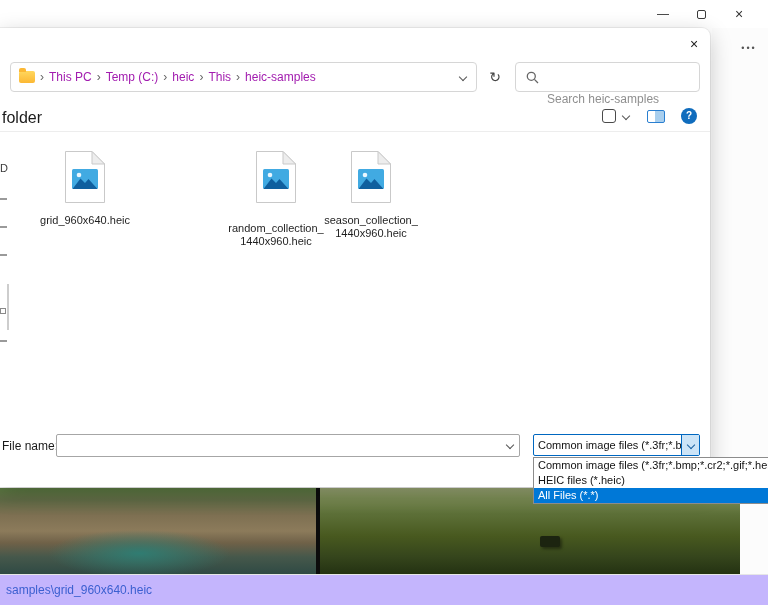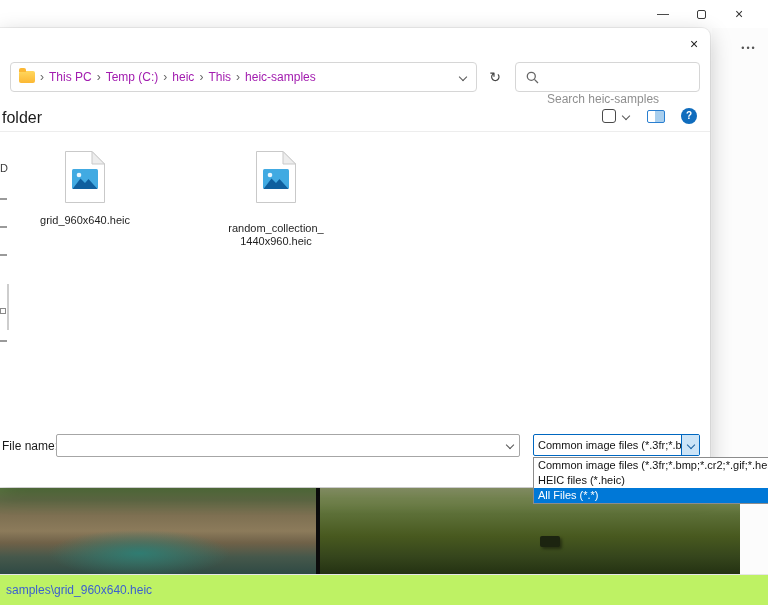--- a/index.html
+++ b/index.html
@@ -22,21 +22,21 @@
   .photo-left { position:absolute; left:0; top:0; width:316px; height:86px;
     background:
       radial-gradient(ellipse 130px 34px at 44% 76%, rgba(46,126,116,.95), rgba(46,126,116,0) 70%),
       linear-gradient(180deg,#597840 0%,#5f6a45 14%,#7e7052 32%,#8c7b5b 50%,#6f6148 64%,#46584b 80%,#2f4a44 100%); }
   .photo-right { position:absolute; left:320px; top:0; width:420px; height:86px;
     background: linear-gradient(180deg,#96a272 0%,#7a8b54 12%,#5d7038 30%,#48591f 56%,#35451c 80%,#243212 100%); }
   .bale { position:absolute; left:220px; top:48px; width:20px; height:11px; background:#1c2410;
           border-radius:2px; box-shadow:2px 2px 3px rgba(0,0,0,.4); }
 
   
-  .statusbar { position:absolute; left:0; top:574px; width:768px; height:31px; background:#bef264;
+  .statusbar { position:absolute; left:0; top:574px; width:768px; height:31px; background:#c4b5fd;
                border-top:1px solid #e6e6e6; display:flex; align-items:center; padding-left:6px; }
   .status-path { font-size:12px; color:#3b5fd0; }
 
   
   .dialog { position:absolute; left:0; top:28px; width:710px; height:459px; background:#fff;
             border-radius:0 8px 8px 0; box-shadow:0 6px 22px rgba(0,0,0,.22), 0 0 0 1px rgba(0,0,0,.06); }
   .dlg-close { position:absolute; left:684px; top:6px; width:20px; height:20px; background:none; border:none;
                font-size:14px; color:#222; line-height:20px; text-align:center; }
 
   .address-row { position:absolute; left:0; top:34px; width:710px; height:30px; }
@@ -194,20 +194,30 @@
     <div class="file-item" style="left:228px;gap:8px;">
       <svg width="42" height="54" viewBox="0 0 42 54">
         <path d="M1.5 1.5 H28 L40.5 14 V52.5 H1.5 Z" fill="#fff" stroke="#c9c9c9"></path>
         <path d="M28 1.5 V14 H40.5 Z" fill="#ededed" stroke="#c9c9c9"></path>
         <rect x="8" y="19" width="26" height="20" rx="1.5" fill="#41aae2"></rect>
         <path d="M8.5 39 L16.5 28.5 L21 33 L24.5 29 L33.5 39 Z" fill="#0f5f9e"></path>
         <circle cx="15" cy="25" r="2.3" fill="#eaf7ff"></circle>
       </svg>
       <div class="file-label">random_collection_1440x960.heic</div>
     </div>
+    <div class="file-item" style="left:323px;">
+      <svg width="42" height="54" viewBox="0 0 42 54">
+        <path d="M1.5 1.5 H28 L40.5 14 V52.5 H1.5 Z" fill="#fff" stroke="#c9c9c9"></path>
+        <path d="M28 1.5 V14 H40.5 Z" fill="#ededed" stroke="#c9c9c9"></path>
+        <rect x="8" y="19" width="26" height="20" rx="1.5" fill="#41aae2"></rect>
+        <path d="M8.5 39 L16.5 28.5 L21 33 L24.5 29 L33.5 39 Z" fill="#0f5f9e"></path>
+        <circle cx="15" cy="25" r="2.3" fill="#eaf7ff"></circle>
+      </svg>
+      <div class="file-label">season_collection_1440x960.heic</div>
+    </div>
   </div>
 
   <div class="fname-row">
     <span class="fname-label">File name:</span>
     <div class="fname-input">
       <input type="text" value="" style="">
       <span class="fname-chev">
           <span class="chevron"></span>
         </span>
     </div>

